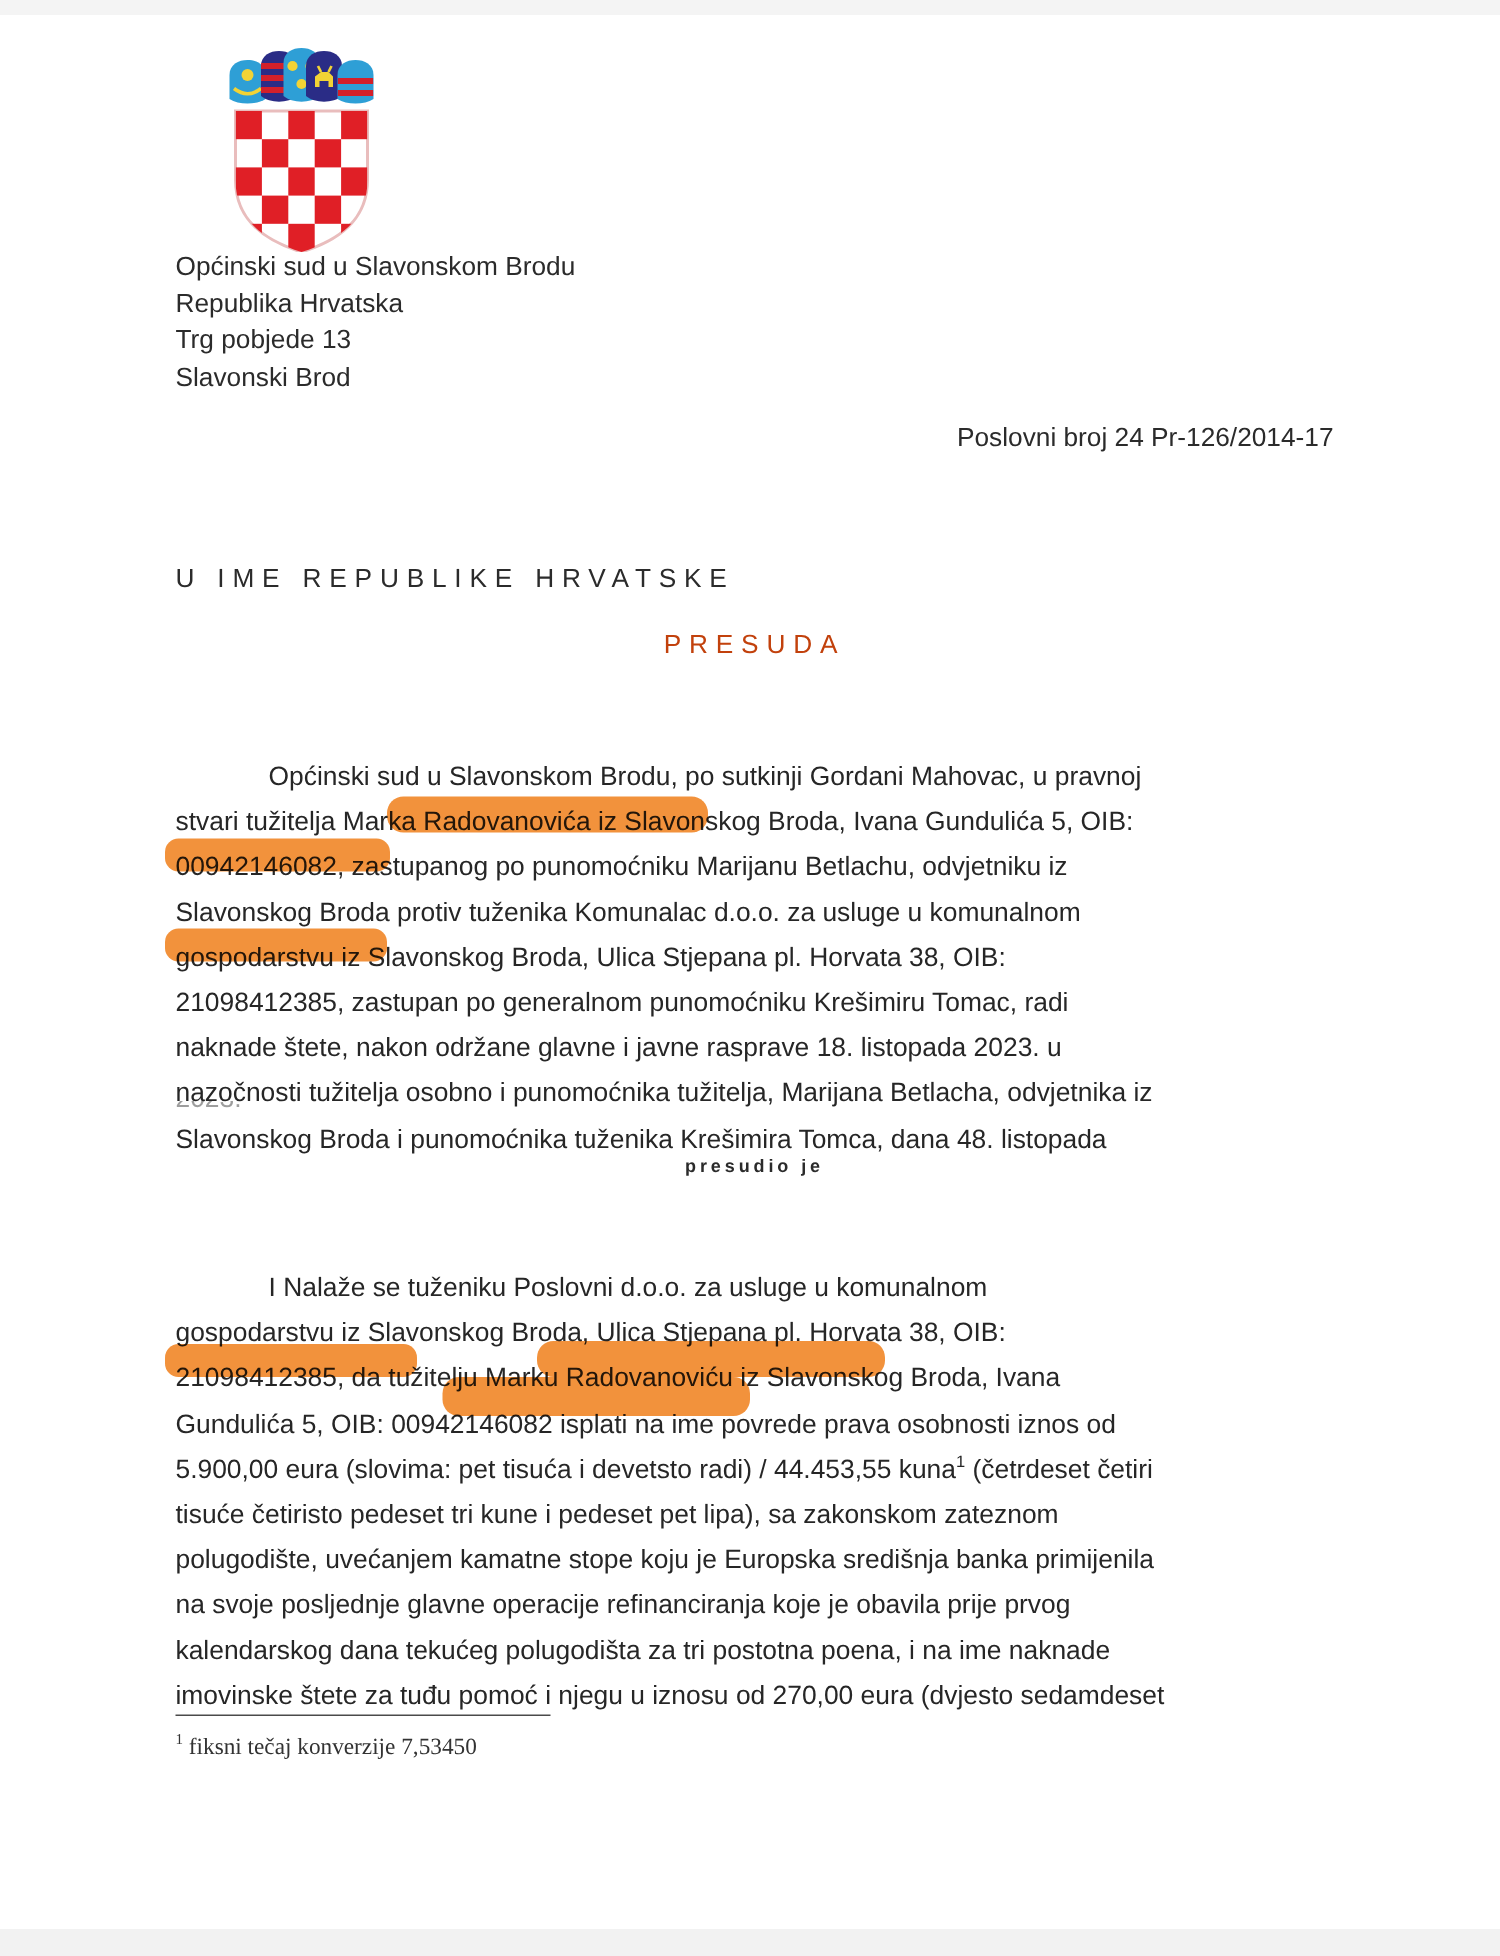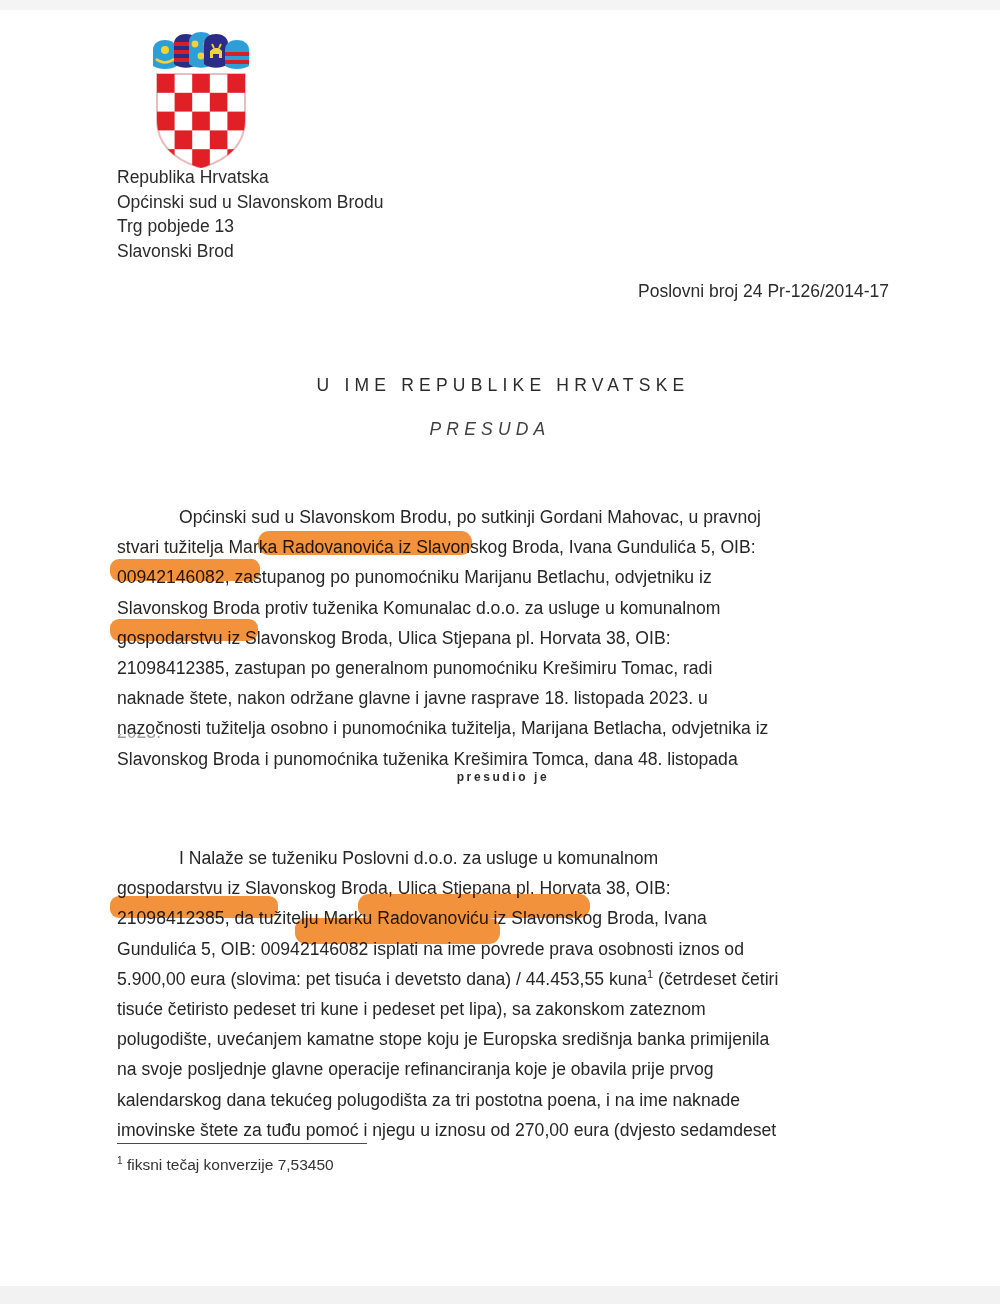--- a/index.html
+++ b/index.html
@@ -71,35 +71,34 @@
     font-size: 17.5px;
     color: #2b2b2b;
   }
 
   
   .title-main {
     position: absolute;
     left: 117px;
     top: 365px;
     width: 772px;
+    text-align: left;
+    font-size: 17.5px;
+    letter-spacing: 5.2px;
+    color: #2b2b2b;
+  }
+  .title-sub {
+    position: absolute;
+    left: 117px;
+    top: 409px;
+    width: 772px;
     text-align: center;
     font-size: 17.5px;
     letter-spacing: 5.2px;
-    color: #2b2b2b;
-  }
-  .title-sub {
-    position: absolute;
-    left: 104px;
-    top: 409px;
-    width: 772px;
-    text-align: center;
-    font-size: 17.5px;
-    letter-spacing: 5.2px;
-    color: #404040;
-    font-style: italic;
+    color: #c2410c;
   }
   .title-verdict {
     position: absolute;
     left: 117px;
     top: 760px;
     width: 772px;
     text-align: center;
     font-size: 12px;
     font-weight: bold;
     letter-spacing: 2.6px;
@@ -162,21 +161,21 @@
     top: 1133px;
     width: 250px;
     height: 0;
     border-top: 1.6px solid #4a4a4a;
   }
   .footnote {
     position: absolute;
     left: 117px;
     top: 1146px;
     width: 600px;
-    font-family: Liberation Sans, sans-serif;
+    font-family: Liberation Serif, serif;
     font-size: 15.5px;
     color: #333333;
   }
   .footnote sup { font-size: 10px; vertical-align: super; line-height: 0; }
 </style>
 </head>
 <body>
 
 <div class="viewer-band-top"></div>
 
@@ -238,22 +237,22 @@
         <rect x="27.6" y="102.4" width="17.6" height="18.8" fill="#E01F26"></rect>
         <rect x="62.8" y="102.4" width="17.6" height="18.8" fill="#E01F26"></rect>
         <rect x="10" y="121.2" width="17.6" height="18.8" fill="#E01F26"></rect>
         <rect x="45.2" y="121.2" width="17.6" height="18.8" fill="#E01F26"></rect>
         <rect x="80.4" y="121.2" width="17.6" height="18.8" fill="#E01F26"></rect>
       </g>
     </svg>
   </div>
 
   <div class="letterhead">
+    <div>Općinski sud u Slavonskom Brodu</div>
     <div>Republika Hrvatska</div>
-    <div>Općinski sud u Slavonskom Brodu</div>
     <div>Trg pobjede 13</div>
     <div>Slavonski Brod</div>
   </div>
 
   <div class="case-no">Poslovni broj 24 Pr-126/2014-17</div>
 
   <div class="title-main">U IME REPUBLIKE HRVATSKE</div>
   <div class="title-sub">PRESUDA</div>
 
   <div class="para p1">
@@ -271,21 +270,21 @@
     <span>2023.</span>
   </div>
 
   <div class="title-verdict">presudio je</div>
 
   <div class="para p2">
     <span class="ln"><span class="indent"></span><span>I Nalaže se tuženiku Poslovni d.o.o.   za usluge u komunalnom</span></span>
     <span class="ln">gospodarstvu iz Slavonskog Broda, Ulica Stjepana pl. Horvata 38, OIB:</span>
     <span class="ln">21098412385, da tužitelju Marku Radovanoviću iz Slavonskog Broda, Ivana</span>
     <span class="ln">Gundulića 5, OIB: 00942146082 isplati na ime povrede prava osobnosti  iznos od</span>
-    <span class="ln last"><span>5.900,00 eura (slovima: pet tisuća i devetsto dana) / 44.453,55 kuna</span><sup>1</sup><span> (četrdeset četiri</span></span>
+    <span class="ln last"><span>5.900,00 eura (slovima: pet tisuća i devetsto radi) / 44.453,55 kuna</span><sup>1</sup><span> (četrdeset četiri</span></span>
     <span class="ln">tisuće četiristo pedeset tri kune i pedeset pet lipa), sa zakonskom zateznom</span>
     <span class="ln">polugodište, uvećanjem kamatne stope koju je Europska središnja banka primijenila</span>
     <span class="ln">na svoje posljednje glavne operacije refinanciranja koje je obavila prije prvog</span>
     <span class="ln">kalendarskog dana tekućeg polugodišta za tri postotna poena,  i na ime naknade</span>
     <span class="ln last">imovinske štete za tuđu pomoć i njegu u iznosu od 270,00 eura (dvjesto sedamdeset</span>
   </div>
 
   <div class="redact" style="left:258px; top:521px; width:214px; height:24px;"></div>
   <div class="redact soft" style="left:110px; top:549px; width:150px; height:22px;"></div>
   <div class="redact soft" style="left:110px; top:609px; width:148px; height:22px;"></div>

